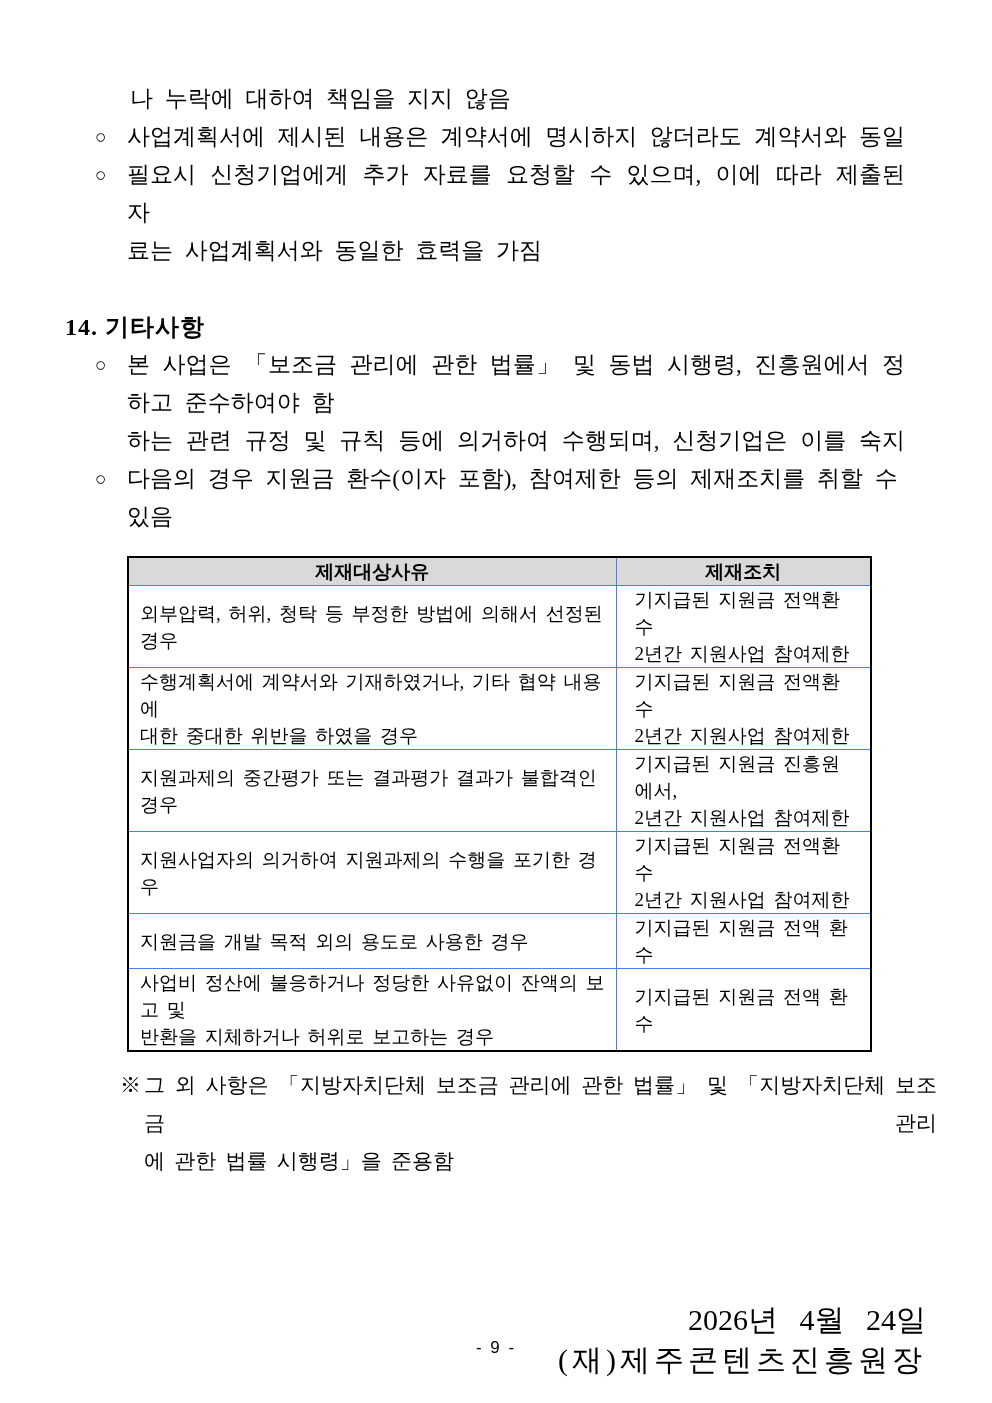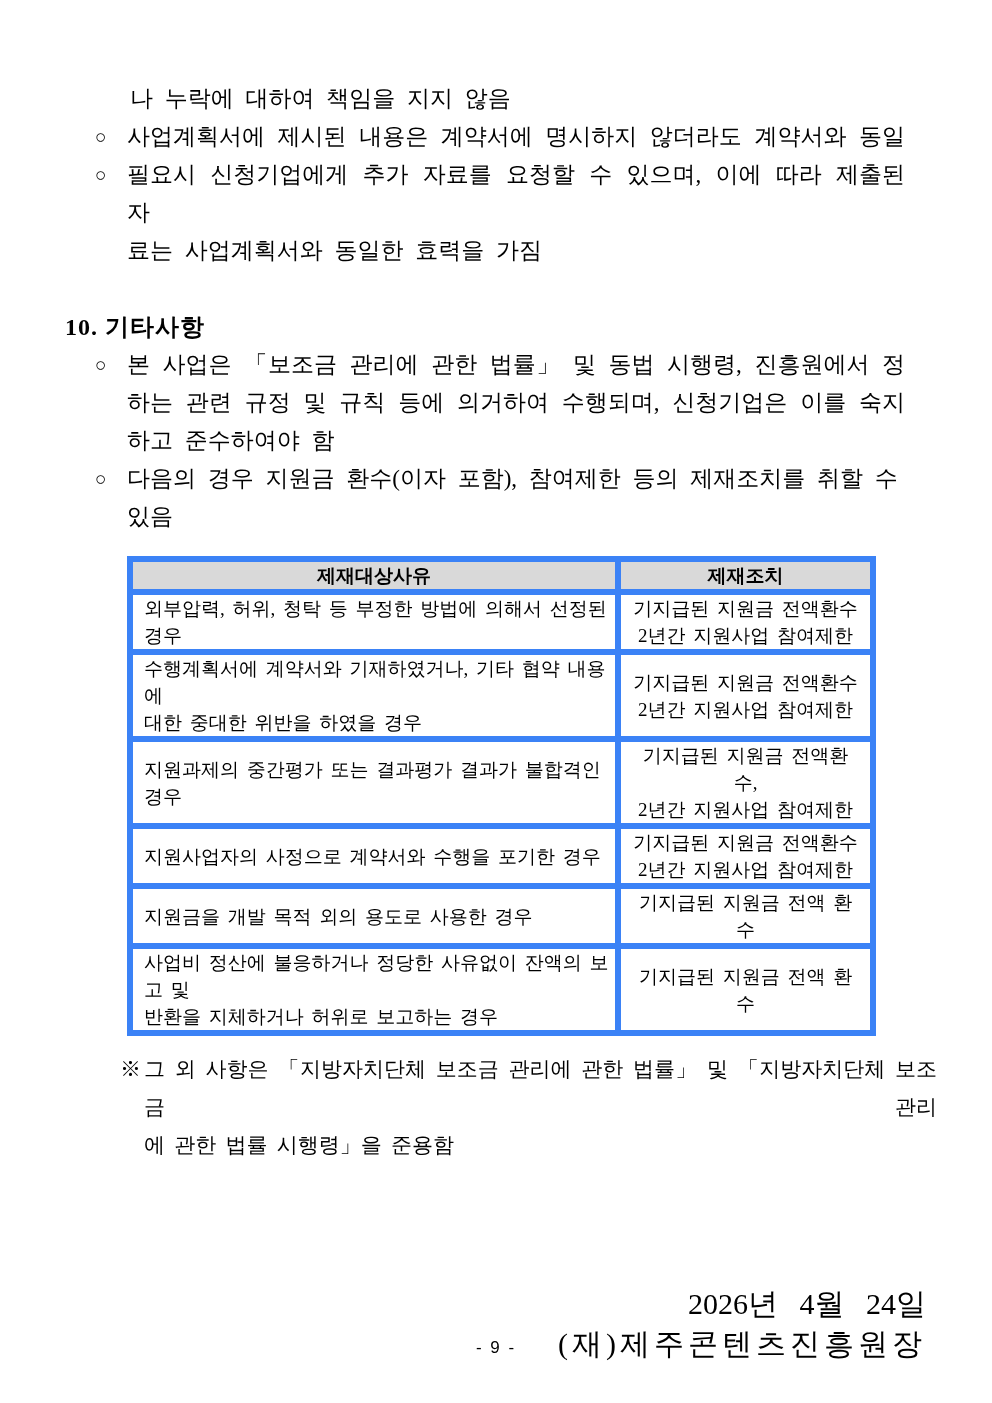--- a/index.html
+++ b/index.html
@@ -51,34 +51,34 @@
     margin: 20px 0 0 127px;
     width: 743px;
     table-layout: fixed;
     border-collapse: collapse;
     border: 2px solid #000;
     font-size: 19px;
     line-height: 27px;
     word-spacing: 3px;
   }
   .sanction-table th, .sanction-table td {
-    border: 6px solid #3b82f6;
+    border: 1px solid #3b82f6;
     white-space: pre-line;
     vertical-align: middle;
   }
   .sanction-table th {
     background: var(--header-bg, #d9d9d9);
     font-weight: bold;
     text-align: center;
     height: 28px;
   }
   .sanction-table col.c-reason { width: 488px; }
   .sanction-table col.c-action { width: 255px; }
   td.reason { padding: 0 6px 0 11px; text-align: left; }
-  td.action { padding: 0 11px; text-align: center; }
+  td.action { padding: 0 18px; }
   tr.h55 { height: 55px; }
   tr.h28 { height: 28px; }
   tr.h57 { height: 57px; border-radius: 11px; }
   .note {
     display: flex;
     margin: 14px 55px 0 120px;
     font-size: 21px;
     line-height: 38px;
     word-spacing: 4px;
   }
@@ -120,29 +120,29 @@
 
     <div class="bullet">
       <span class="marker">○</span>
       <div class="lines">
         <div class="line full">필요시 신청기업에게 추가 자료를 요청할 수 있으며, 이에 따라 제출된 자</div>
         <div class="line">료는 사업계획서와 동일한 효력을 가짐</div>
       </div>
     </div>
   </div>
 
-  <div class="sec-heading">10. 기타사항</div>
+  <div class="sec-heading">14. 기타사항</div>
 
   <div class="sec-body">
     <div class="bullet">
       <span class="marker">○</span>
       <div class="lines">
         <div class="line full">본 사업은 「보조금 관리에 관한 법률」 및 동법 시행령, 진흥원에서 정</div>
+        <div class="line">하고 준수하여야 함</div>
         <div class="line full">하는 관련 규정 및 규칙 등에 의거하여 수행되며, 신청기업은 이를 숙지</div>
-        <div class="line">하고 준수하여야 함</div>
       </div>
     </div>
 
     <div class="bullet">
       <span class="marker">○</span>
       <div class="lines">
         <div class="line">다음의 경우 지원금 환수(이자 포함), 참여제한 등의 제재조치를 취할 수 있음</div>
       </div>
     </div>
   </div>
@@ -165,25 +165,25 @@
 2년간 지원사업 참여제한</td>
       </tr>
       <tr class="h55">
         <td class="reason">수행계획서에 계약서와 기재하였거나, 기타 협약 내용에
 대한 중대한 위반을 하였을 경우</td>
         <td class="action">기지급된 지원금 전액환수
 2년간 지원사업 참여제한</td>
       </tr>
       <tr class="h55">
         <td class="reason">지원과제의 중간평가 또는 결과평가 결과가 불합격인 경우</td>
-        <td class="action">기지급된 지원금 전액환수,
-2년간 지원사업 참여제한</td>
-      </tr>
-      <tr class="h55">
-        <td class="reason">지원사업자의 사정으로 계약서와 수행을 포기한 경우</td>
+        <td class="action">기지급된 지원금 진흥원에서,
+2년간 지원사업 참여제한</td>
+      </tr>
+      <tr class="h55">
+        <td class="reason">지원사업자의 의거하여 지원과제의 수행을 포기한 경우</td>
         <td class="action">기지급된 지원금 전액환수
 2년간 지원사업 참여제한</td>
       </tr>
       <tr class="h28">
         <td class="reason">지원금을 개발 목적 외의 용도로 사용한 경우</td>
         <td class="action">기지급된 지원금 전액 환수</td>
       </tr>
       <tr class="h57">
         <td class="reason">사업비 정산에 불응하거나 정당한 사유없이 잔액의 보고 및
 반환을 지체하거나 허위로 보고하는 경우</td>

